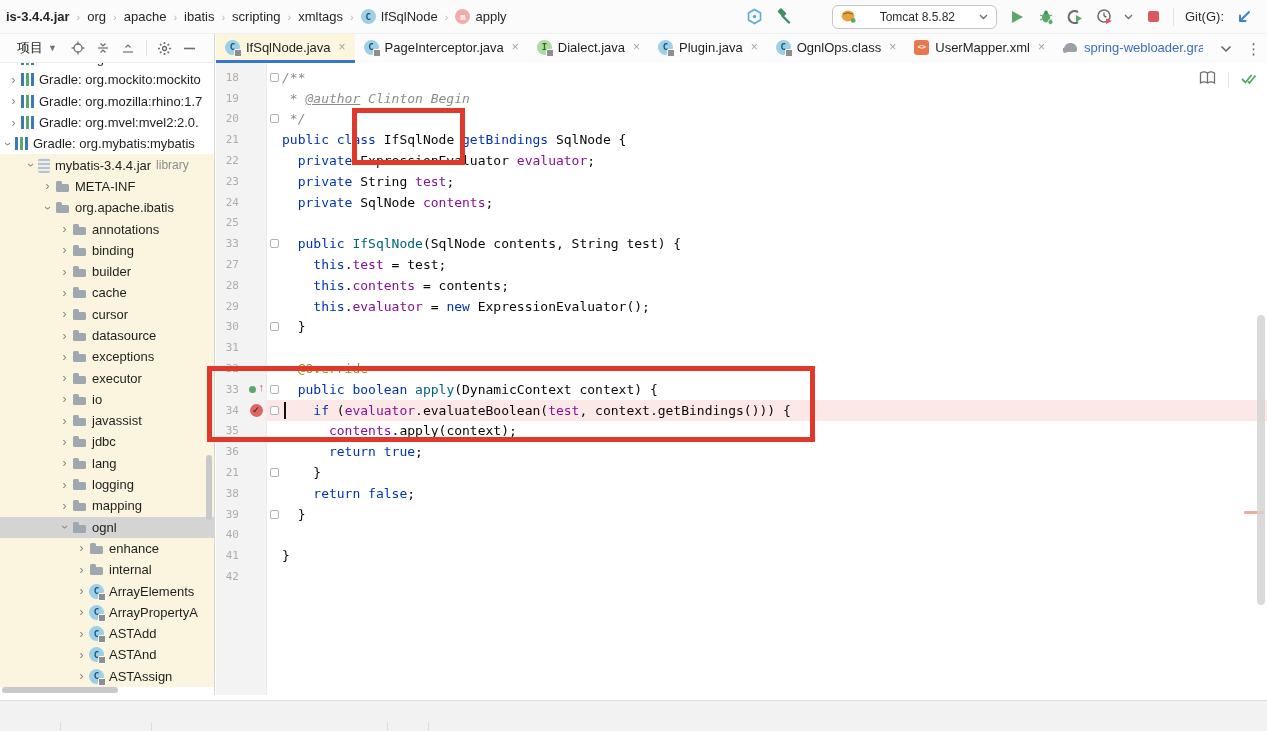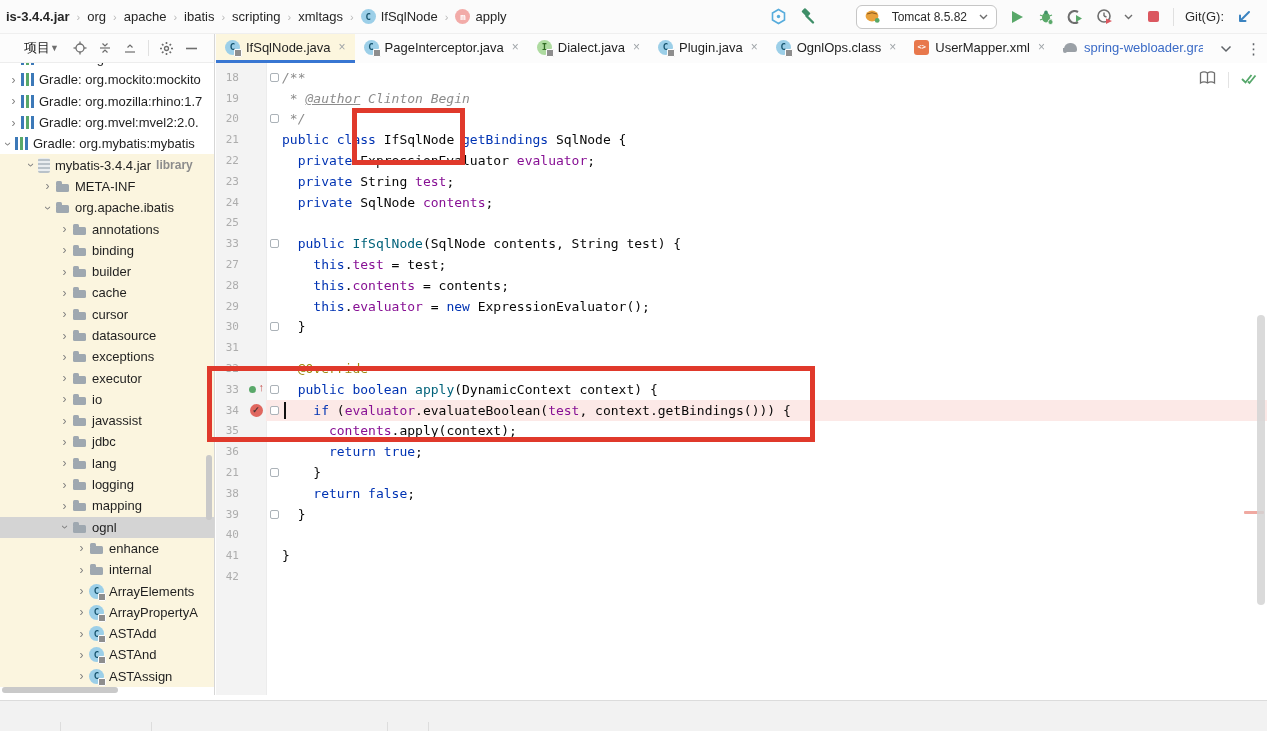--- a/index.html
+++ b/index.html
@@ -7,29 +7,29 @@
        font-family:"Liberation Sans",sans-serif;-webkit-font-smoothing:antialiased;}
   
   .toolbar{position:absolute;left:0;top:0;width:100%;height:34px;background:#FBFBFB;
            display:flex;align-items:center;border-bottom:1px solid #EFEFEF;box-sizing:border-box;}
   .breadcrumb{display:flex;align-items:center;gap:2px;padding-left:2px;font-size:13px;color:#262626;white-space:nowrap;}
   .crumb{display:flex;align-items:center;gap:5px;padding:2px 4px;border-radius:4px;}
   .crumb.b{font-weight:bold;}
   .crumb-sep{color:#B8B8B8;font-size:11px;padding:0 1px;}
   .tb-right{margin-left:auto;display:flex;align-items:center;gap:11px;padding-right:14px;}
   .tb-ic{width:18px;height:18px;display:flex;align-items:center;justify-content:center;}
-  .run-combo{display:flex;align-items:center;gap:12px;border:1px solid #C6C6C6;border-radius:6px;
+  .run-combo{display:flex;align-items:center;gap:24px;border:1px solid #C6C6C6;border-radius:6px;
              background:#fff;height:22px;padding:0 8px;font-size:12px;color:#2b2b2b;margin-left:28px;}
   .tb-sep{width:1px;height:18px;background:#E0E0E0;}
   .git-label{font-size:13px;color:#2b2b2b;}
   
   .tabrow{position:absolute;left:0;top:34px;width:100%;height:29px;background:#FCFCFC;box-sizing:border-box;}
   .proj-header{position:absolute;left:0;top:0;width:215px;height:29px;display:flex;align-items:center;
                border-right:1px solid #D6D6D6;border-bottom:1px solid #EDEDED;background:#FCFCFC;box-sizing:border-box;}
-  .proj-title{display:flex;align-items:center;font-size:13px;color:#1E1E1E;padding-left:24px;}
+  .proj-title{display:flex;align-items:center;gap:5px;font-size:13px;color:#1E1E1E;padding-left:17px;}
   .proj-title .dd{font-size:9px;color:#6E6E6E;}
   .ph-icons{display:flex;align-items:center;gap:10px;margin-left:14px;}
   .ph-ic{width:15px;height:15px;display:flex;align-items:center;justify-content:center;}
   .tabs{position:absolute;left:216px;top:0;right:64px;height:29px;display:flex;overflow:hidden;}
   .tab{display:flex;align-items:center;gap:6px;padding:0 9px;font-size:13px;color:#1F1F1F;
        border-bottom:3px solid transparent;box-sizing:border-box;height:29px;white-space:nowrap;}
   .tab.active{background:#FCF6DE;border-bottom-color:#3876D2;}
   .tab.blue .tab-label{color:#3B6BC6;}
   .tab-close{color:#9FA4A8;font-size:12px;padding-left:2px;}
   .tab-ctrl{position:absolute;right:6px;top:0;height:29px;display:flex;align-items:center;gap:14px;color:#5F6368;}
@@ -58,21 +58,21 @@
   .sidebar{position:absolute;left:0;top:63px;width:215px;height:632px;background:#fff;overflow:hidden;
            border-right:1px solid #D6D6D6;box-sizing:border-box;}
   .trow{height:21.3px;display:flex;align-items:center;font-size:13px;color:#1F1F1F;white-space:nowrap;overflow:hidden;}
   .trow.hl{background:#FBF5DF;}
   .trow.sel{background:#D4D4D4;}
   .trow.clip{margin-top:-15px;}
   .chev{width:15px;flex:0 0 15px;display:flex;align-items:center;justify-content:center;
         color:#808080;font-size:12px;}
   .chev.exp{transform:rotate(90deg);}
   .tlabel{padding-left:5px;}
-  .tsuffix{color:#8C8C8C;padding-left:5px;font-size:12px;font-weight:bold;}
+  .tsuffix{color:#8C8C8C;padding-left:5px;font-size:12px;}
   .sb-vthumb{position:absolute;right:2px;top:392px;width:6px;height:65px;background:#C9C9C9;border-radius:3px;}
   .sb-hthumb{position:absolute;left:2px;bottom:2px;width:116px;height:6px;background:#C9C9C9;border-radius:3px;}
   
   .editor{position:absolute;left:216px;top:63px;right:0;height:632px;background:#fff;overflow:hidden;}
   .gutter-bg{position:absolute;left:0;top:0;width:50px;height:100%;background:#F3F3F3;border-right:1px solid #ECECEC;}
   .lines{position:absolute;left:0;top:4px;right:0;}
   .cline{display:flex;height:20.8px;align-items:center;}
   .lnum{width:30px;flex:0 0 30px;text-align:right;padding-right:7px;box-sizing:border-box;
         font-family:"DejaVu Sans Mono",monospace;font-size:11px;color:#ADADAD;background:#F3F3F3;height:100%;
         display:flex;align-items:center;justify-content:flex-end;}

